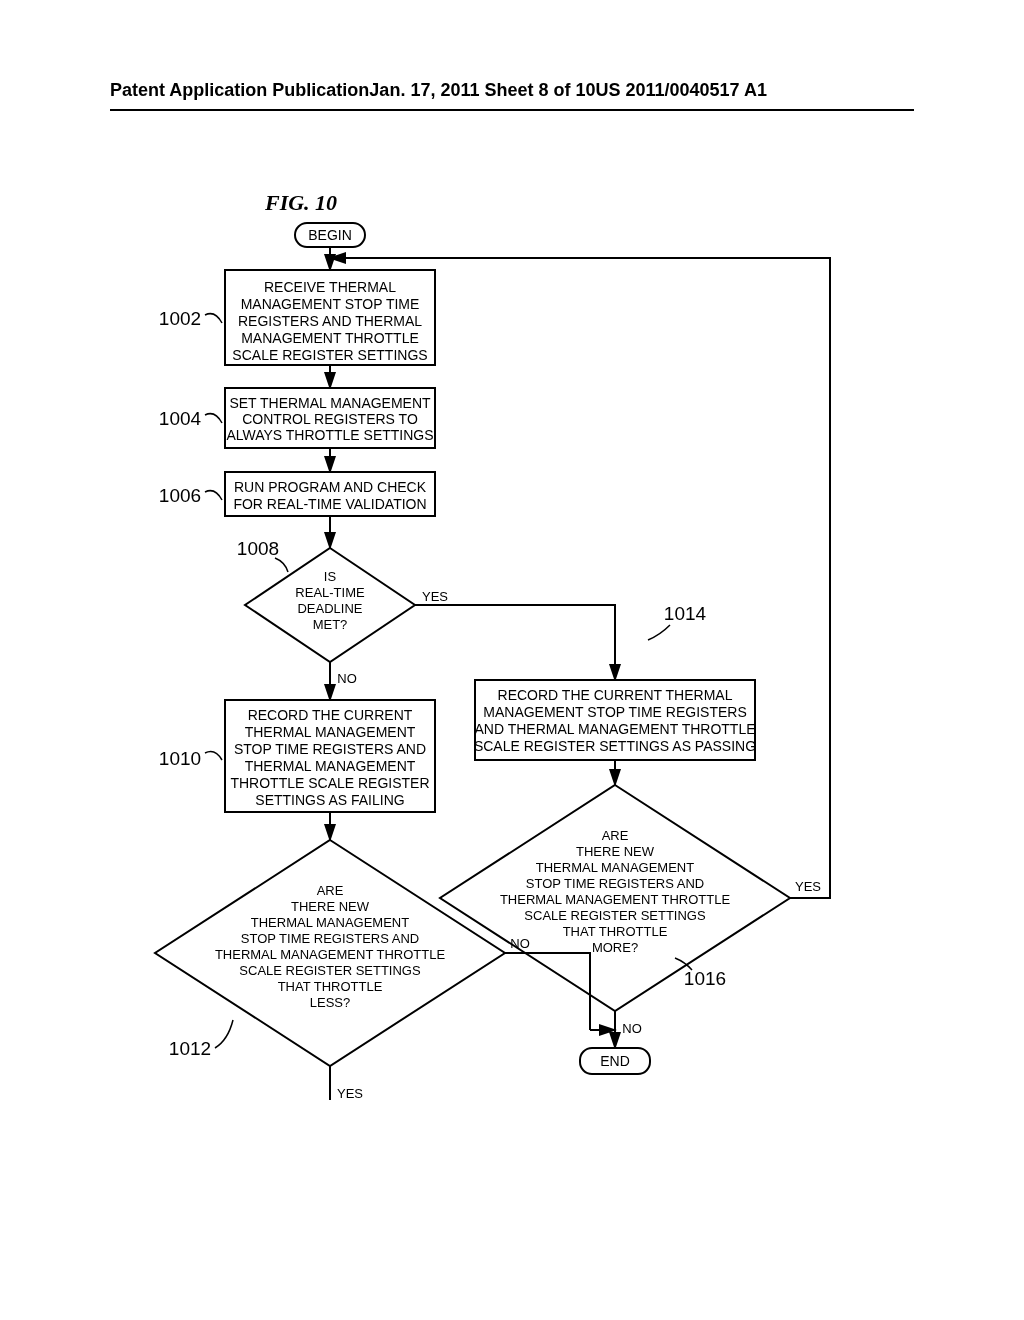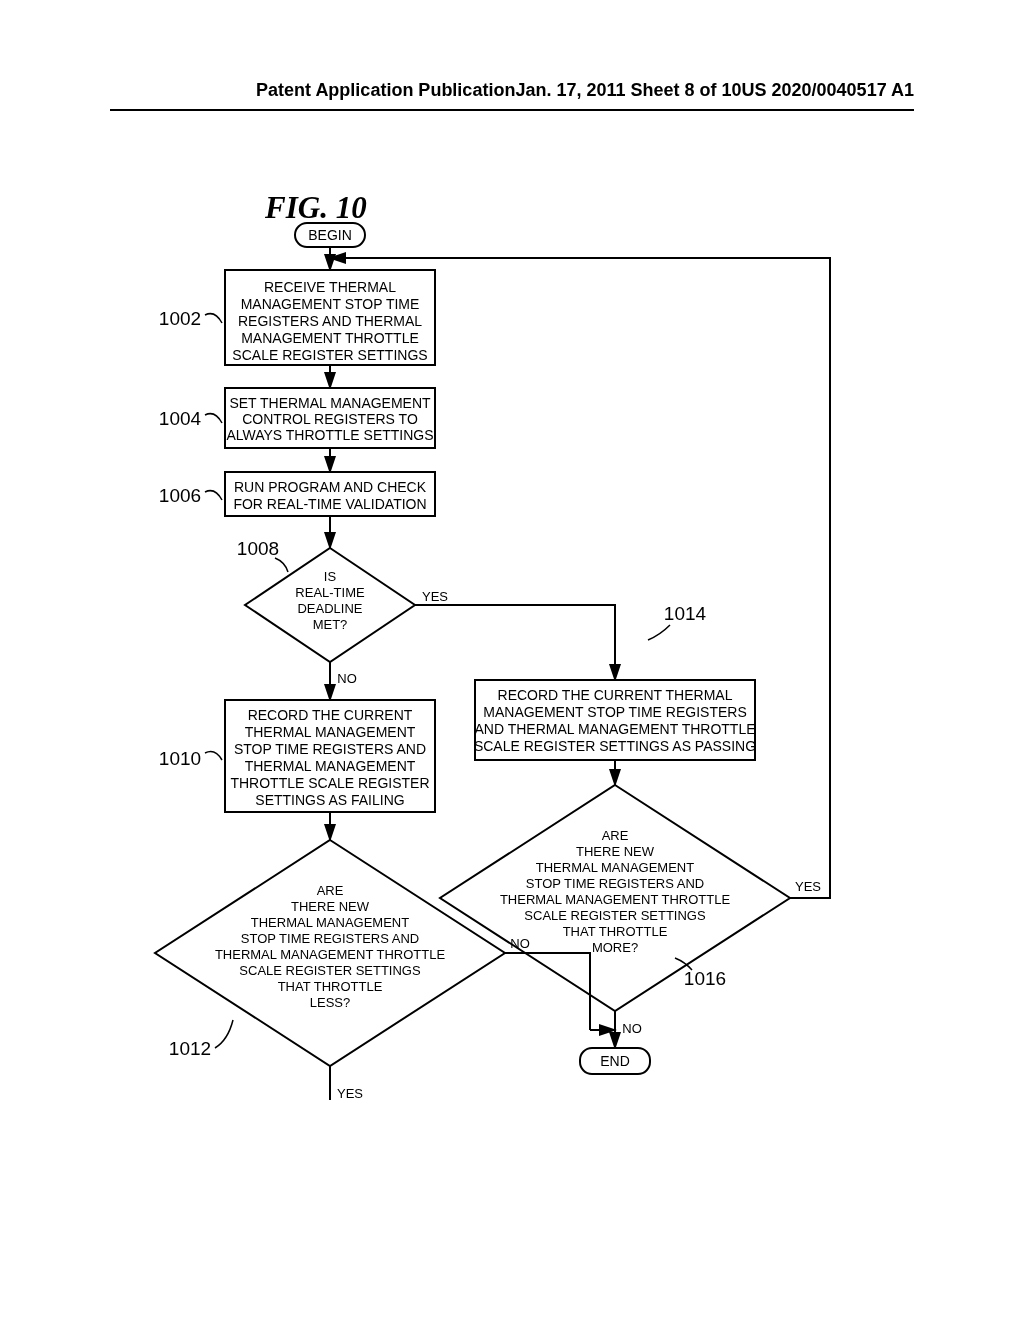--- a/index.html
+++ b/index.html
@@ -11,30 +11,30 @@
   }
   .page {
     width: 1024px;
     height: 1320px;
     position: relative;
     padding: 80px 110px 0 110px;
     box-sizing: border-box;
   }
   .header {
     display: flex;
-    justify-content: flex-end;
+    justify-content: flex-start;
     font-size: 18px;
     font-weight: bold;
     padding-bottom: 8px;
     border-bottom: 2px solid #000;
   }
   .fig-title {
     font-style: italic;
     font-family: "Times New Roman", serif;
-    font-size: 31px;
+    font-size: 22px;
     font-weight: bold;
     text-align: center;
     position: absolute;
     top: 190px;
     left: 265px;
   }
   svg {
     position: absolute;
     top: 210px;
     left: 130px;
@@ -52,21 +52,21 @@
   .yn-text { font-size: 13px; }
 </style>
 </head>
 <body>
 
 <div class="page">
 
   <div class="header">
     <span>Patent Application Publication</span>
     <span>Jan. 17, 2011  Sheet 8 of 10</span>
-    <span>US 2020/0040517 A1</span>
+    <span>US 2011/0040517 A1</span>
   </div>
 
   <div class="fig-title">FIG. 10</div>
 
   <svg width="720" height="1000">
     <defs>
       <marker id="arrow" markerWidth="10" markerHeight="10" refX="8" refY="3" orient="auto">
         <path d="M0,0 L0,6 L9,3 z" fill="#000"></path>
       </marker>
     </defs>

